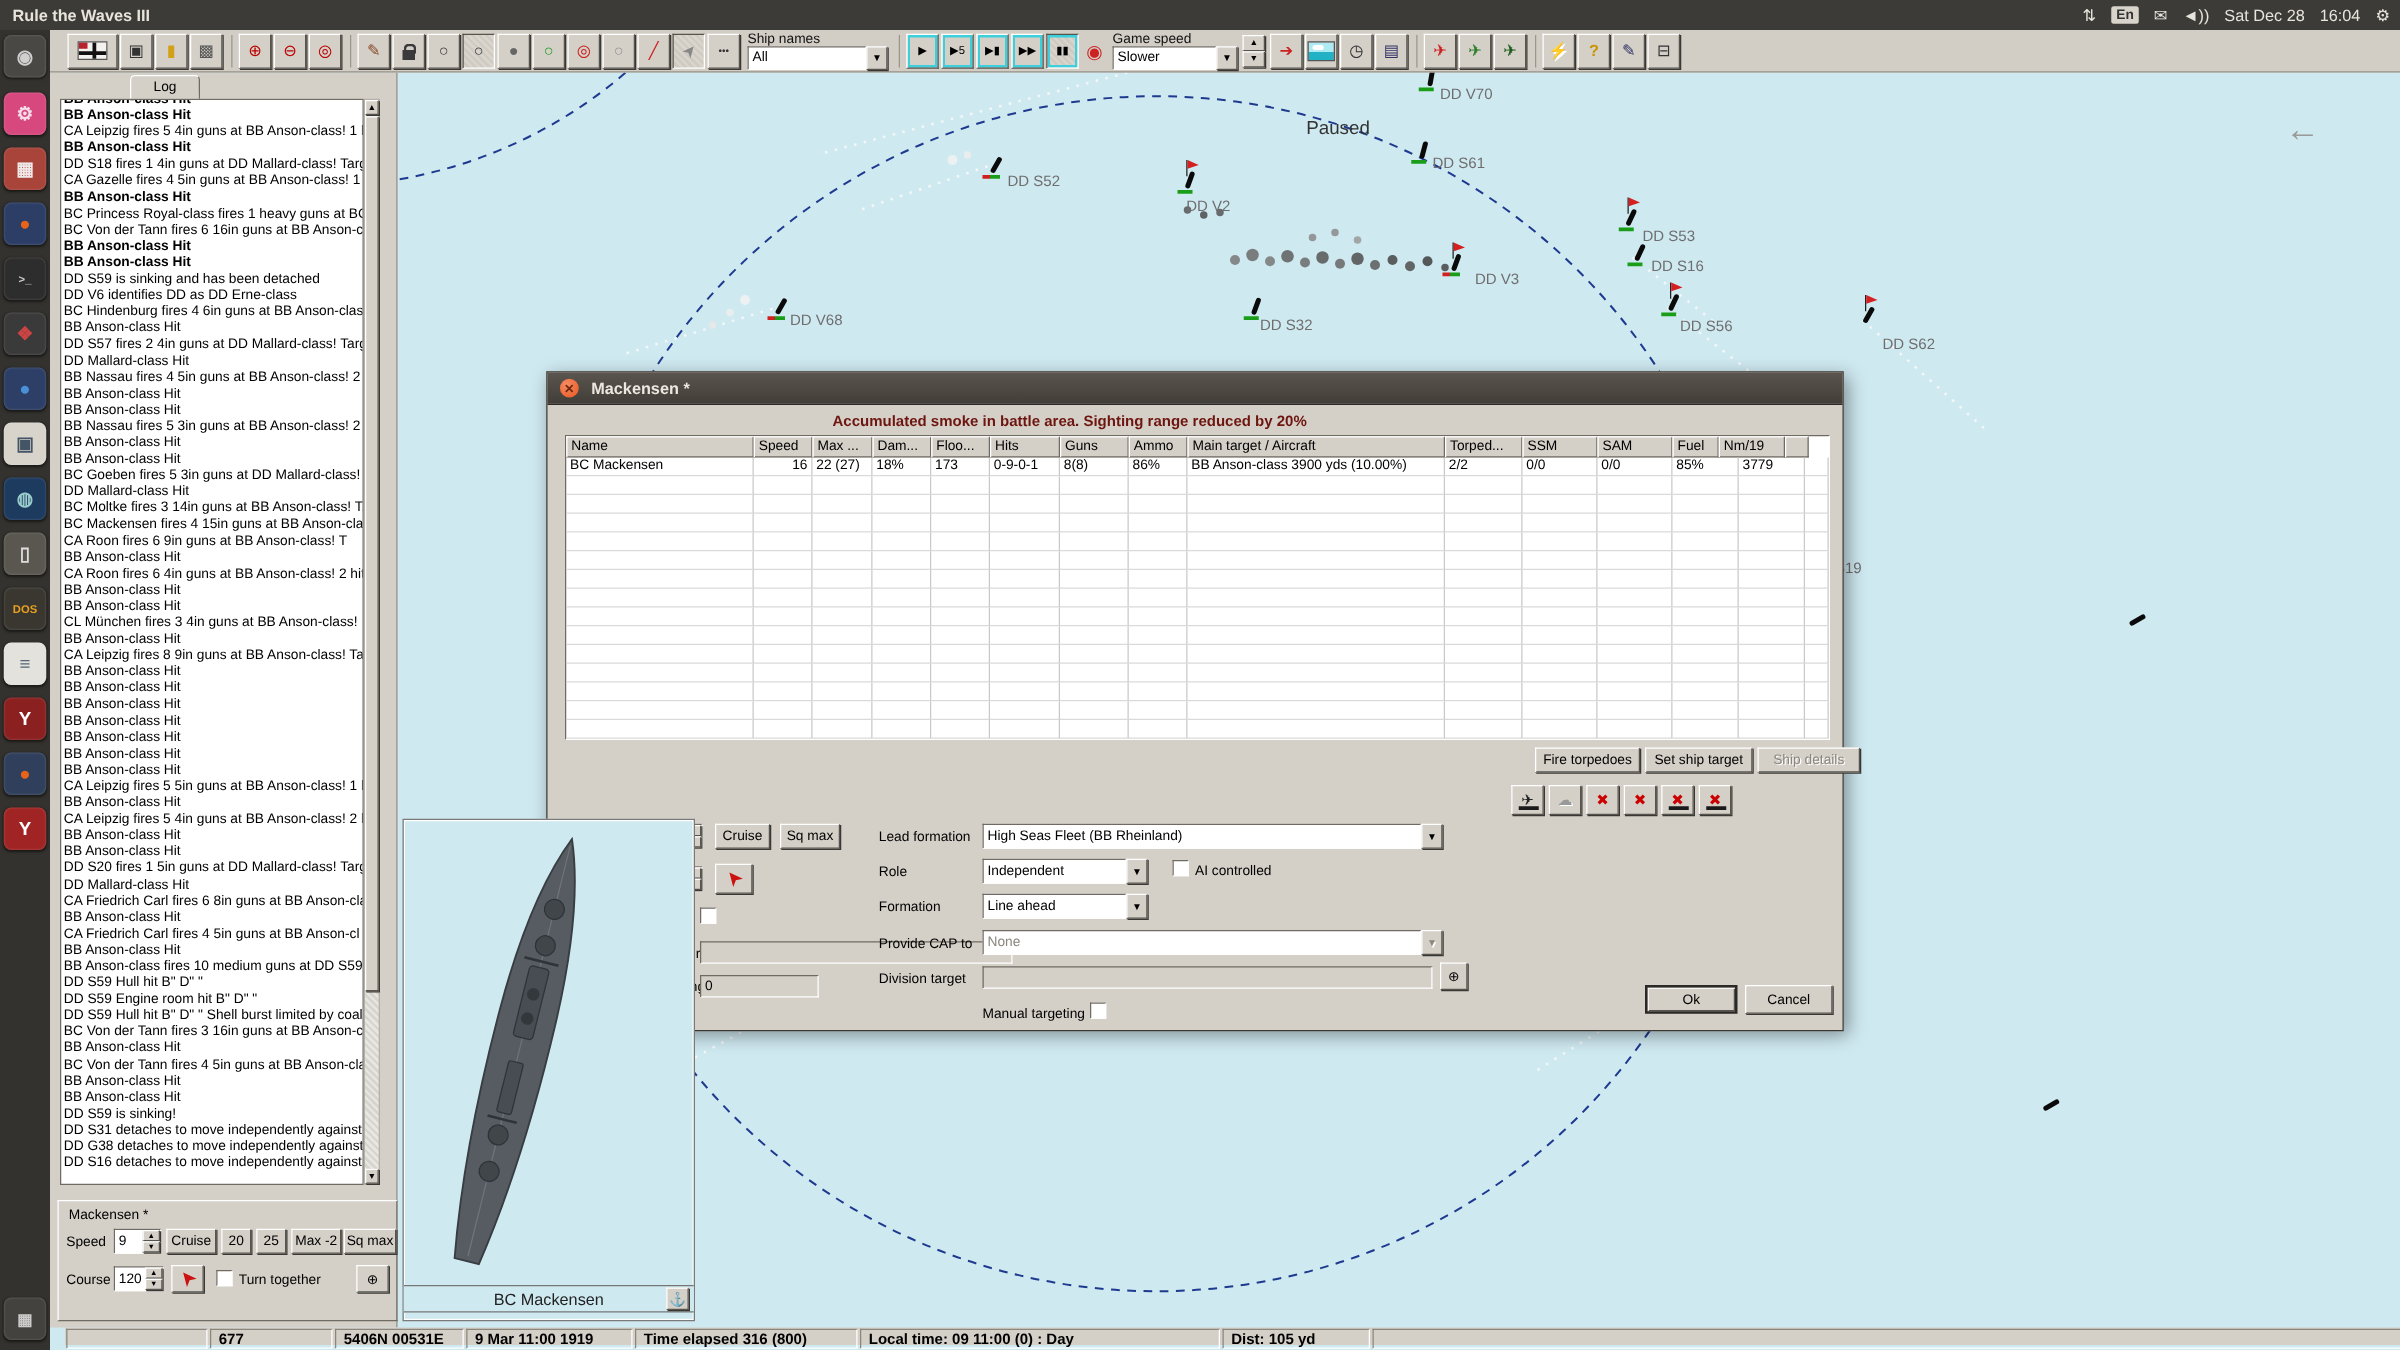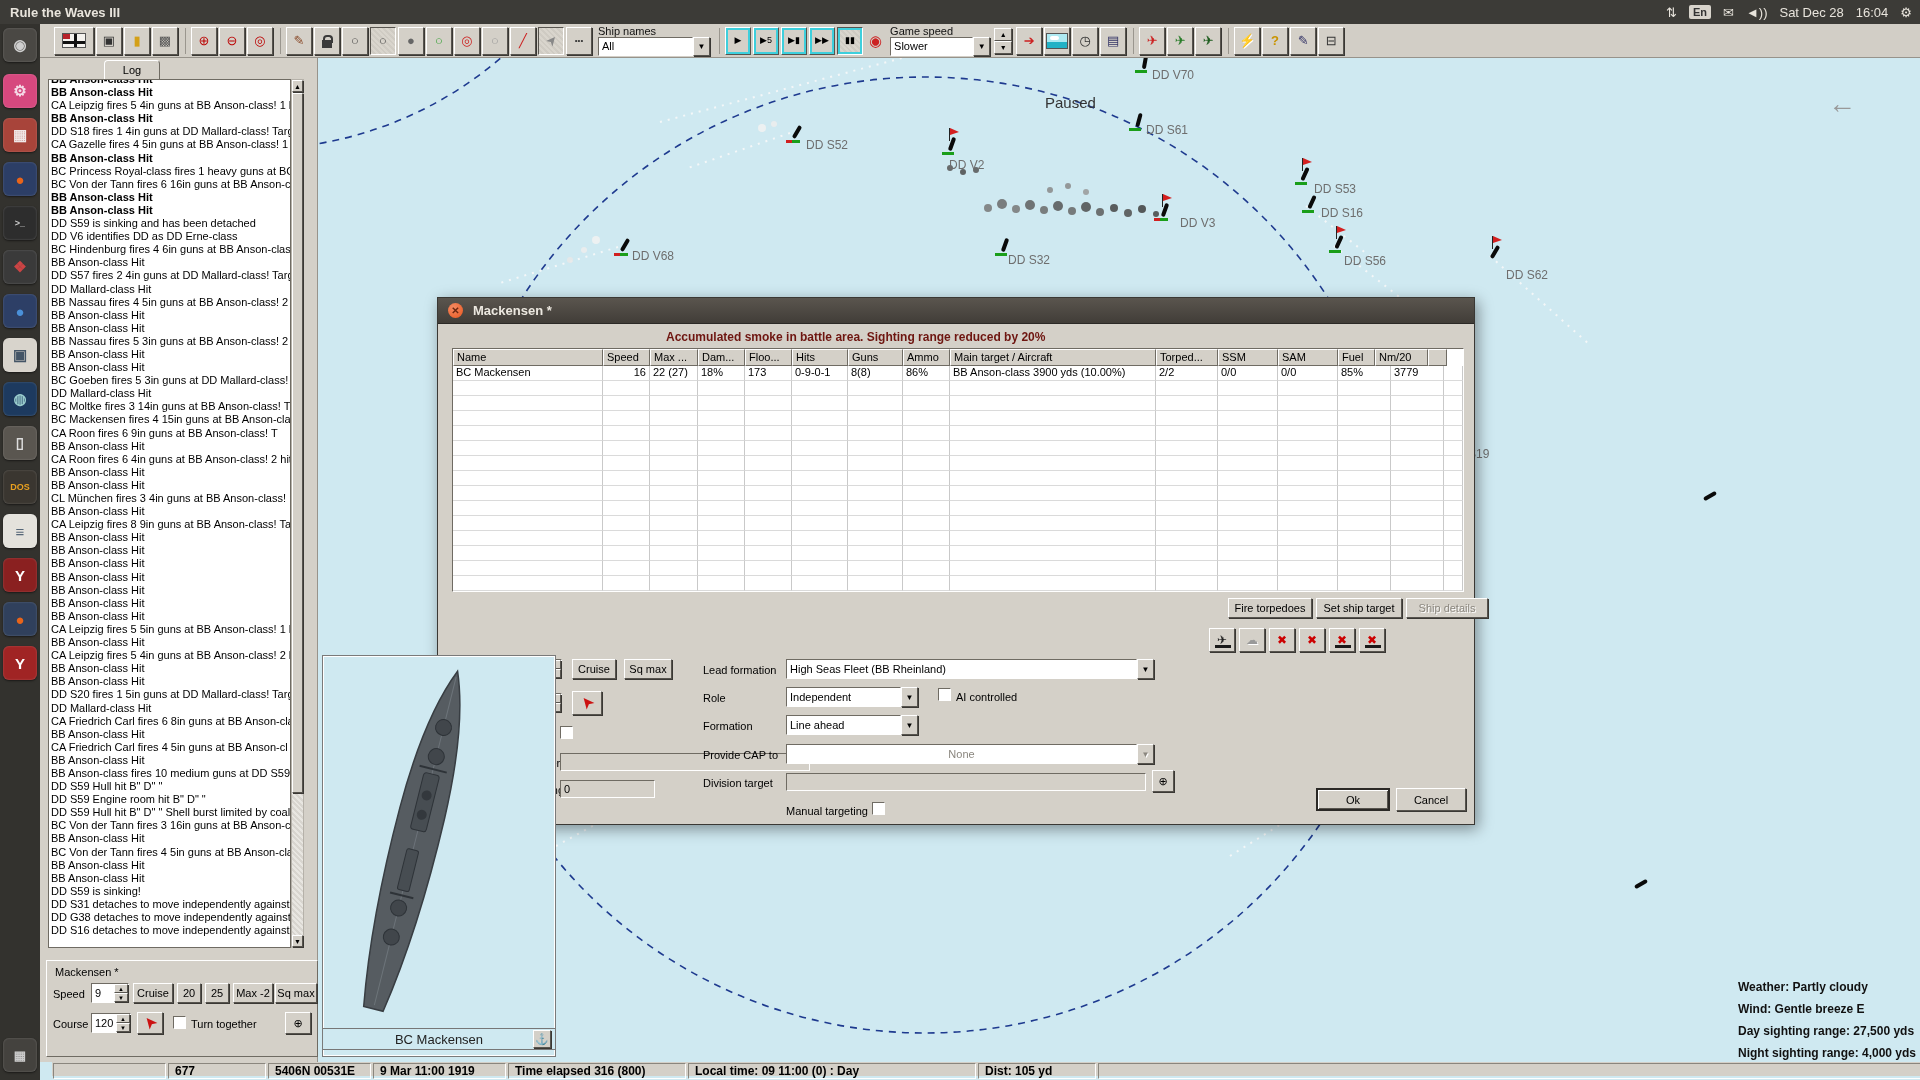--- a/index.html
+++ b/index.html
@@ -330,26 +330,20 @@
       <circle cx="963" cy="172" r="3" fill="#4a4a4a" opacity="0.85"></circle>
       <circle cx="976" cy="170" r="3" fill="#555555" opacity="0.85"></circle>
       <circle cx="762" cy="128" r="4" fill="#f2f2f2" opacity="0.85"></circle>
       <circle cx="774" cy="124" r="3" fill="#ededed" opacity="0.85"></circle>
       <circle cx="596" cy="240" r="4" fill="#f2f2f2" opacity="0.85"></circle>
       <circle cx="584" cy="250" r="3" fill="#ededed" opacity="0.85"></circle>
       <circle cx="570" cy="260" r="3" fill="#e8e8e8" opacity="0.85"></circle>
     </svg>
   <div id="paused">Paused</div>
   <div id="map-arrow">←</div>
-  <div id="weatherblk">
-      <div>Weather: Partly cloudy</div>
-      <div>Wind: Gentle breeze  E</div>
-      <div>Day sighting range: 27,500 yds</div>
-      <div>Night sighting range: 4,000 yds</div>
-    </div>
 <div class="shipicon" style="left: 1703px; top: 494px; transform: rotate(-30deg);"></div>
     <div class="shipicon" style="left: 1634px; top: 882px; transform: rotate(-30deg);"></div>
     <div class="shipicon" style="left: 1138px; top: 60px; transform: rotate(-80deg);"></div>
     <div class="hbar" style="left: 1135px; width: 12px; top: 70px; background: rgb(26, 158, 26);"></div>
     <span class="shiplabel" style="left: 1152px; top: 68px;">DD V70</span>
     <div class="shipicon" style="left: 1132px; top: 118px; transform: rotate(-75deg);"></div>
     <div class="hbar" style="left: 1129px; width: 12px; top: 128px; background: rgb(26, 158, 26);"></div>
     <span class="shiplabel" style="left: 1146px; top: 123px;">DD S61</span>
     <div class="shipicon" style="left: 790px; top: 130px; transform: rotate(-60deg);"></div>
     <div class="hbar" style="left: 786px; top: 140px; width: 6px; background: rgb(208, 32, 32);"></div>
@@ -542,21 +536,21 @@
         <div class="hcell" style="width: 47px;">Dam...</div>
         <div class="hcell" style="width: 47px;">Floo...</div>
         <div class="hcell" style="width: 56px;">Hits</div>
         <div class="hcell" style="width: 55px;">Guns</div>
         <div class="hcell" style="width: 47px;">Ammo</div>
         <div class="hcell" style="width: 206px;">Main target / Aircraft</div>
         <div class="hcell" style="width: 62px;">Torped...</div>
         <div class="hcell" style="width: 60px;">SSM</div>
         <div class="hcell" style="width: 60px;">SAM</div>
         <div class="hcell" style="width: 37px;">Fuel</div>
-        <div class="hcell" style="width: 53px;">Nm/20</div>
+        <div class="hcell" style="width: 53px;">Nm/19</div>
         <div class="hcell" style="width: 19px;"></div>
       </div>
       <div class="drow">
         <div class="dcell" style="width: 150px;">BC Mackensen</div>
         <div class="dcell" style="width: 47px; text-align: right;">16</div>
         <div class="dcell" style="width: 48px;">22 (27)</div>
         <div class="dcell" style="width: 47px;">18%</div>
         <div class="dcell" style="width: 47px;">173</div>
         <div class="dcell" style="width: 56px;">0-9-0-1</div>
         <div class="dcell" style="width: 55px;">8(8)</div>
@@ -855,21 +849,21 @@
   <span class="cb" style="position:absolute;left:500px;top:390px;"></span>
   <span class="dlg-label" style="left:518px;top:393px;">AI controlled</span>
 
   <span class="dlg-label" style="left:265px;top:422px;">Formation</span>
   <div class="dcombo" style="left:348px;top:417px;width:132px;">
     <div class="val">Line ahead</div>
     <div class="drop btn">▼</div>
   </div>
 
   <span class="dlg-label" style="left:265px;top:451px;">Provide CAP to</span>
-  <div class="dcombo dis" style="left:348px;top:446px;width:368px;text-align:center;">
+  <div class="dcombo dis" style="left:348px;top:446px;width:368px;">
     <div class="val">None</div>
     <div class="drop btn disabled">▼</div>
   </div>
 
   <span class="dlg-label" style="left:265px;top:479px;">Division target</span>
   <div class="field-dis" style="position:absolute;left:348px;top:475px;width:360px;height:18px;"></div>
   <div class="btn" style="position:absolute;left:714px;top:472px;width:22px;height:22px;">
       <span>⊕</span>
     </div>
 

